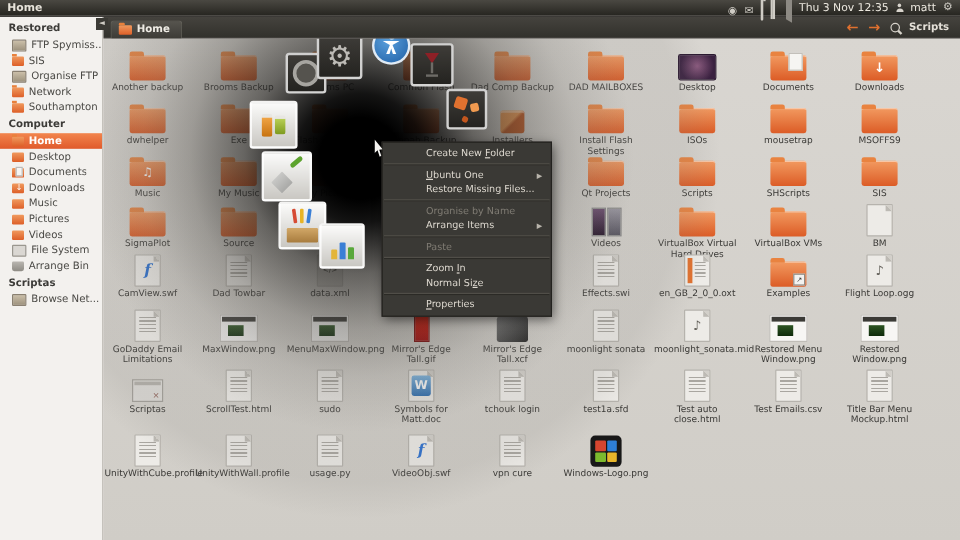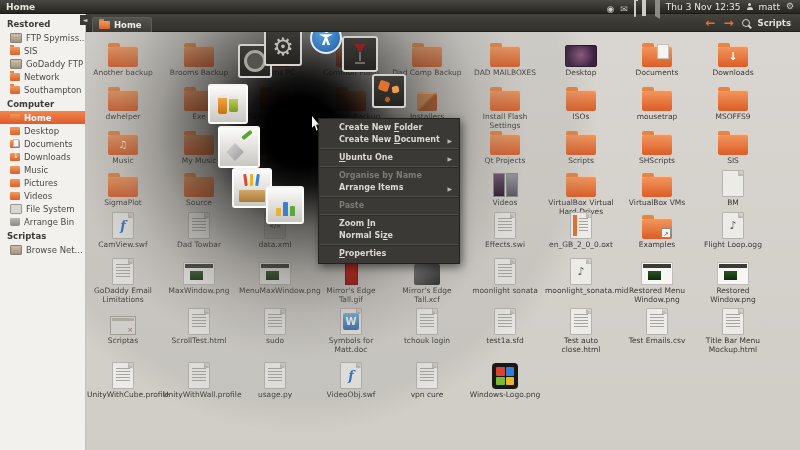--- a/index.html
+++ b/index.html
@@ -158,22 +158,22 @@
   .tb-pen.p2{left:16px;background:#e8b426;}
   .tb-pen.p3{left:22px;background:#3a7fd5;transform:rotate(8deg);}
   .ch-bar{position:absolute;bottom:6px;width:5px;border-radius:1px 1px 0 0;}
   .ch-bar.c1{left:8px;height:8px;background:#e3b53a;}
   .ch-bar.c2{left:15px;height:14px;background:#3a7fd5;}
   .ch-bar.c3{left:22px;height:10px;background:#59a83b;}
 
   
   .menu{position:absolute;left:318px;top:118px;width:142px;z-index:50;background:#3a3935;
         border:1px solid #23221f;box-shadow:2px 3px 9px rgba(0,0,0,.55);padding:3px 0;box-sizing:border-box;}
-  .mitem{height:10px;line-height:10px;font-size:8px;font-weight:bold;color:#ddd8cf;
-         padding:1px 10px 1px 20px;position:relative;white-space:nowrap;}
+  .mitem{height:10px;line-height:10px;font-size:8px;font-weight:normal;color:#ddd8cf;
+         padding:1px 10px 1px 36px;position:relative;white-space:nowrap;}
   .mitem.disabled{color:#7f7b73;}
   .mitem .sub{position:absolute;right:7px;top:2px;font-size:6px;color:#b8b4ab;}
   .msep{height:1px;background:#504e48;border-bottom:1px solid #2b2a26;margin:2px 1px;}
 
   .cursor{position:absolute;left:312px;top:116px;width:11px;height:15px;z-index:60;background:#f5f4f1;
           filter:drop-shadow(1px 1px 1px rgba(0,0,0,.6));
           clip-path:polygon(0 0,0 78%,24% 62%,40% 98%,52% 92%,37% 58%,62% 56%);}
 </style>
 </head>
 <body>
@@ -201,21 +201,21 @@
       <div class="sb-item">
         <div class="sb-ic ic-server"></div>
         <div class="sb-label">FTP Spymiss...</div>
       </div>
       <div class="sb-item">
         <div class="sb-ic ic-folder"></div>
         <div class="sb-label">SIS</div>
       </div>
       <div class="sb-item">
         <div class="sb-ic ic-server"></div>
-        <div class="sb-label">GoDaddy FTP</div>
+        <div class="sb-label">Organise FTP</div>
       </div>
       <div class="sb-item">
         <div class="sb-ic ic-folder"></div>
         <div class="sb-label">Network</div>
       </div>
       <div class="sb-item">
         <div class="sb-ic ic-folder"></div>
         <div class="sb-label">Southampton</div>
       </div>
       <div class="sb-header">Computer</div>
@@ -801,23 +801,23 @@
           <span class="ch-bar c1"></span>
           <span class="ch-bar c2"></span>
           <span class="ch-bar c3"></span>
         </span>
       </div>
     </div>
 </div>
 
 <div class="menu">
     <div class="mitem">Create New <u>F</u>older</div>
-    <div class="mitem">Create New <u>D</u>ocument<span class="sub">▶</span></div>
     <div class="msep"></div>
     <div class="mitem"><u>U</u>buntu One<span class="sub">▶</span></div>
+    <div class="mitem">Restore Missing Files...</div>
     <div class="msep"></div>
     <div class="mitem disabled">Organise by Name</div>
     <div class="mitem">Arrange Items<span class="sub">▶</span></div>
     <div class="msep"></div>
     <div class="mitem disabled">Paste</div>
     <div class="msep"></div>
     <div class="mitem">Zoom <u>I</u>n</div>
     <div class="mitem">Normal Si<u>z</u>e</div>
     <div class="msep"></div>
     <div class="mitem"><u>P</u>roperties</div>

